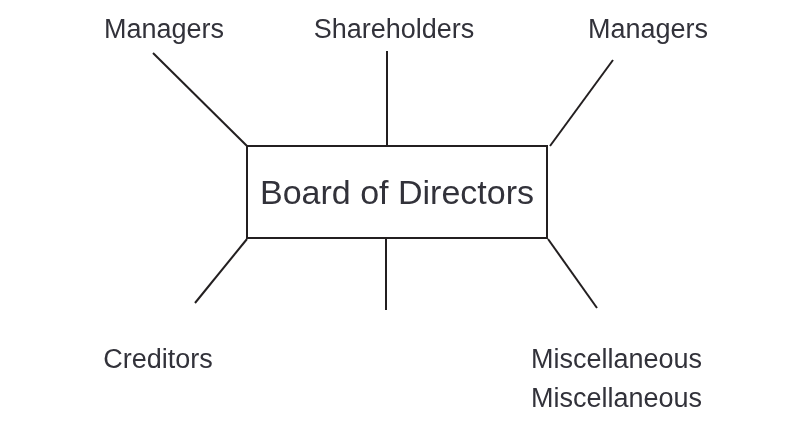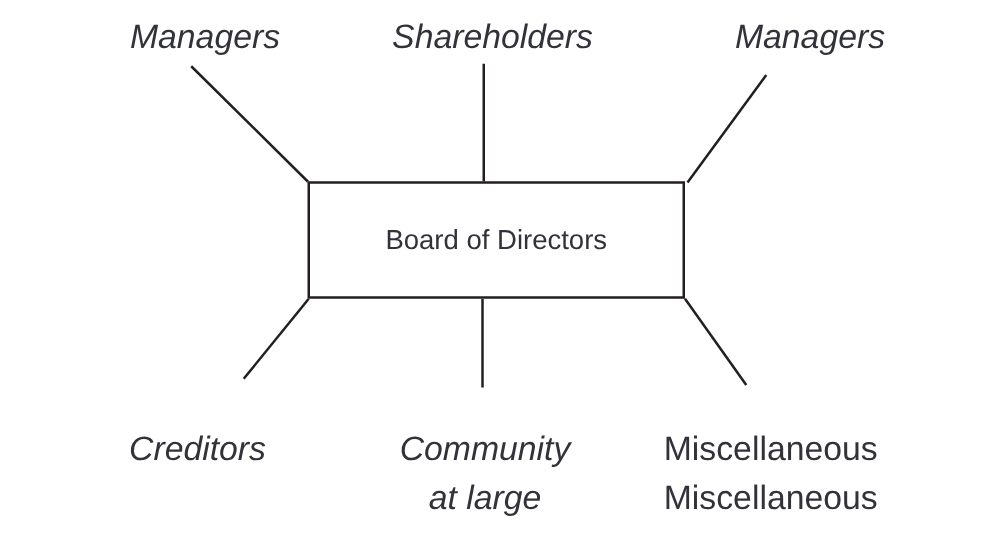--- a/index.html
+++ b/index.html
@@ -32,33 +32,32 @@
     left: 246px;
     top: 145px;
     width: 302px;
     height: 94px;
     box-sizing: border-box;
     border: 2px solid #231f20;
     background: #ffffff;
     display: flex;
     align-items: center;
     justify-content: center;
-    font-size: 22px;
+    font-size: 34px;
   }
   .label {
     position: absolute;
     font-size: 27px;
     line-height: 39px;
     white-space: nowrap;
     color: #32323a;
   }
   .label.centered {
     transform: translateX(-50%);
-    text-align: center;
-    font-style: italic;
+    text-align: left;
   }
   .label.top-row { top: 10px; }
   .label.bottom-row { top: 340px; }
 </style>
 </head>
 <body>
 
 <div class="diagram">
 
   <svg class="connectors" viewBox="0 0 800 436" aria-hidden="true">
@@ -75,23 +74,19 @@
   </div>
 
   <div class="label top-row centered" style="left:164px">Managers</div>
 
   <div class="label top-row centered" style="left:394px">Shareholders</div>
 
   <div class="label top-row centered" style="left:648px">Managers</div>
 
   <div class="label bottom-row centered" style="left:158px">Creditors</div>
 
-  <div class="label bottom-row centered" style="left:388px">
-    <div>Community</div>
-    <div>at large</div>
-  </div>
 
   <div class="label bottom-row" style="left:531px; text-align:right">
     <div>Miscellaneous</div>
     <div>Miscellaneous</div>
   </div>
 
 </div>
 
 </body></html>

